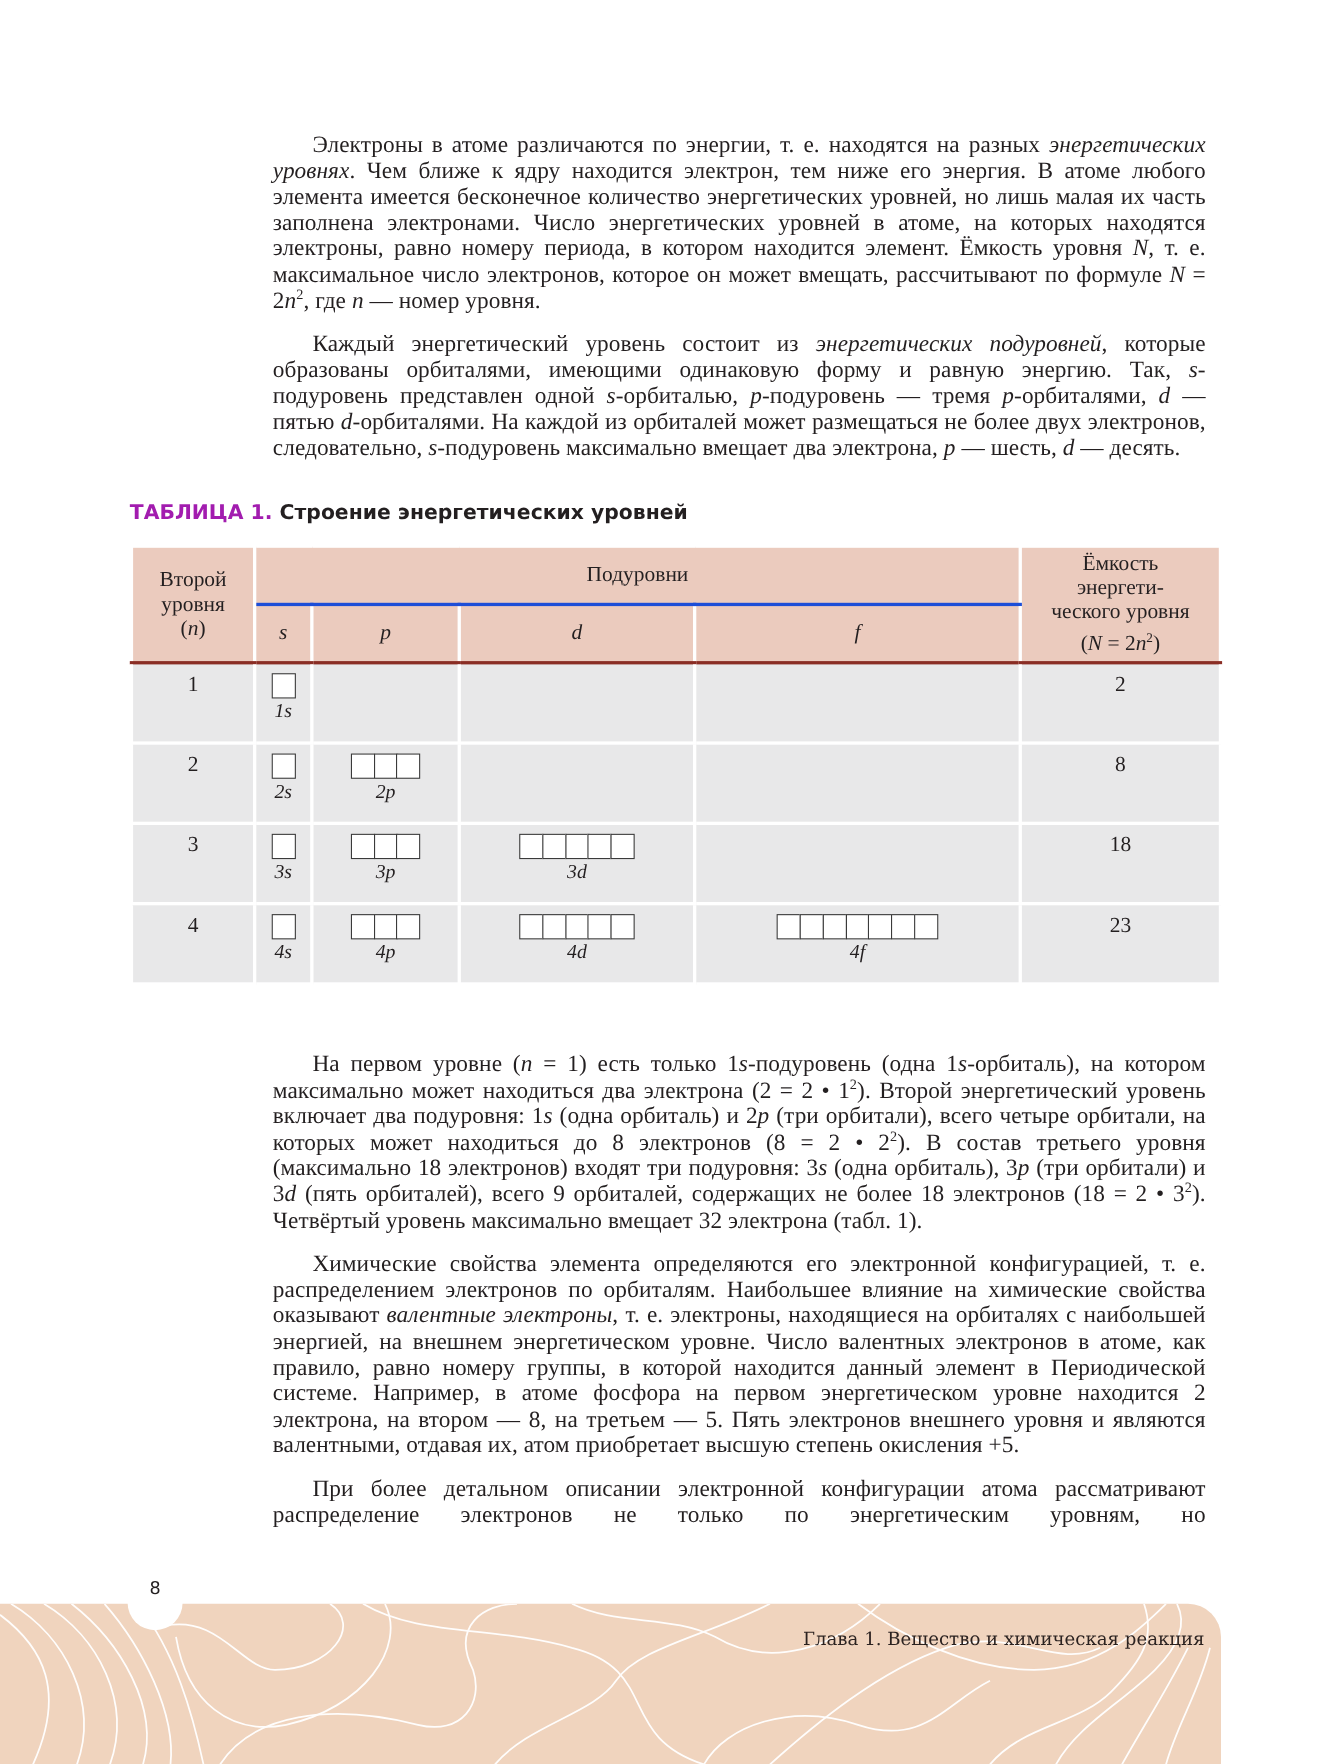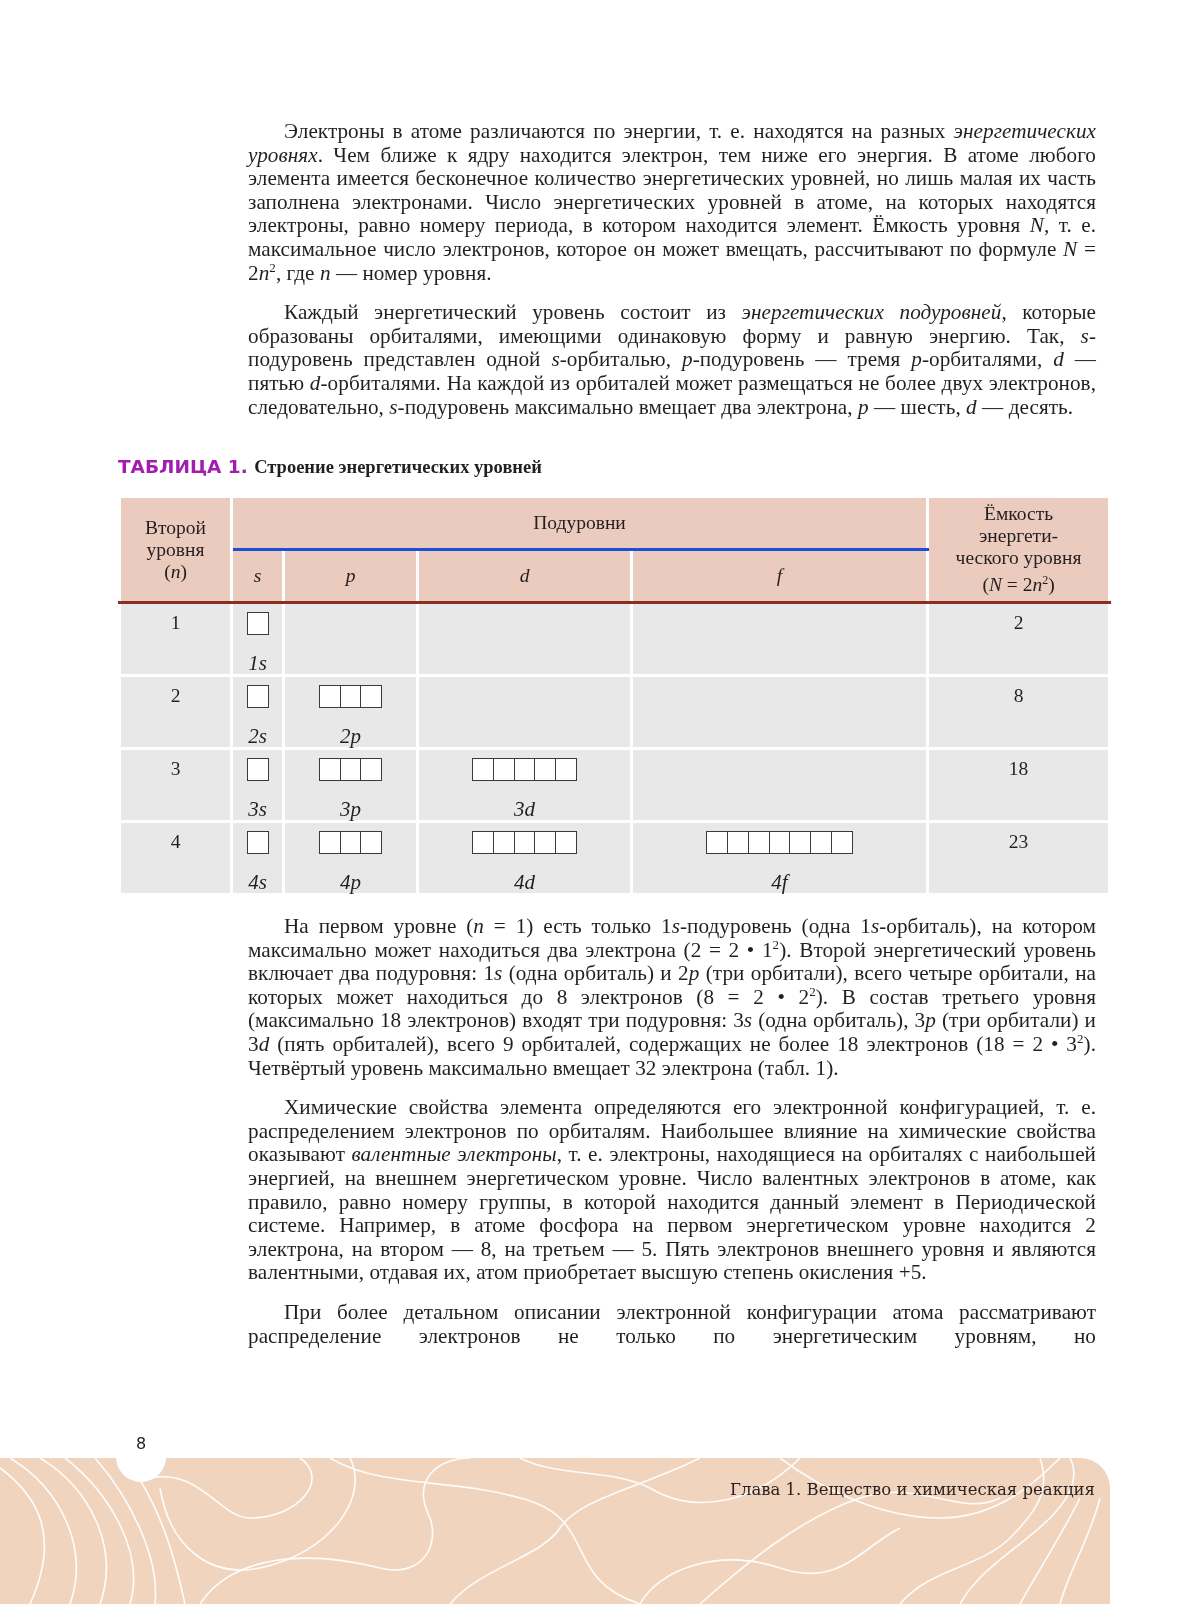--- a/index.html
+++ b/index.html
@@ -10,29 +10,29 @@
     }
     .text-block {
       position: absolute; left: 232px; width: 880px;
       font-size: 21.2px; line-height: 23.6px; letter-spacing: 0.05px;
       text-align: justify;
     }
     .text-block p { margin: 16px; text-indent: 36px; text-align: justify; text-align-last: justify; }
     .text-block p.last { text-align-last: left; }
     .text-block i { font-style: italic; }
     .block1 { top: 104px; }
-    .block2 { top: 899px; }
+    .block2 { top: 940px; }
 
     .table-caption {
       position: absolute; left: 118px; top: 456px;
       font-family: "DejaVu Sans", sans-serif; font-weight: bold; font-size: 18.5px;
       letter-spacing: 0px;
     }
     .table-caption .label { color: #a21caf; }
-    .table-caption .title { color: #231f20; font-family: Liberation Serif, serif; }
+    .table-caption .title { color: #231f20; }
 
     .tbl {
       position: absolute; left: 118px; top: 495px; width: 990px;
       border-collapse: collapse; table-layout: fixed;
       font-size: 19.5px;
     }
     .tbl td, .tbl th {
       padding: 0; border: 3px solid #ffffff; vertical-align: top;
       text-align: center; font-weight: normal;
     }
@@ -41,21 +41,21 @@
     .tbl thead tr.top th.sub-title { height: 50px; vertical-align: middle; border-bottom: 3px solid #1d4ed8; }
     .tbl thead tr.bottom th { height: 50px; vertical-align: middle; border-bottom: 3px solid #8a2d24; }
     .tbl thead th.level-col, .tbl thead th.cap-col { border-bottom: 3px solid #8a2d24; }
     .tbl tbody td { background: #e8e8e9; height: 62px; }
     .tbl tbody td.num { padding-top: 8px; }
     .tbl i { font-style: italic; }
     .cell-inner { padding-top: 8px; display: flex; flex-direction: column; align-items: center; }
     .boxes { display: flex; }
     .box { width: 22px; height: 23px; border: 1.3px solid #3a3a3a; background: #ffffff; margin-left: -1.3px; box-sizing: border-box; }
     .box:first-child { margin-left: 0; }
-    .orb-label { font-style: italic; font-size: 21px; line-height: 20px; margin-top: 18px; }
+    .orb-label { font-style: italic; font-size: 18px; line-height: 20px; margin-top: 1px; }
 
     .footer-band {
       position: absolute; left: 0; top: 1458px; width: 1110px; height: 146px;
       background: #f0d4be; border-top-right-radius: 30px;
       overflow: hidden;
     }
     .footer-band svg { position: absolute; left: 0; top: 0; }
     .page-num-circle {
       position: absolute; left: 116px; top: 1432px; width: 50px; height: 50px;
       background: #ffffff; border-radius: 50%;

